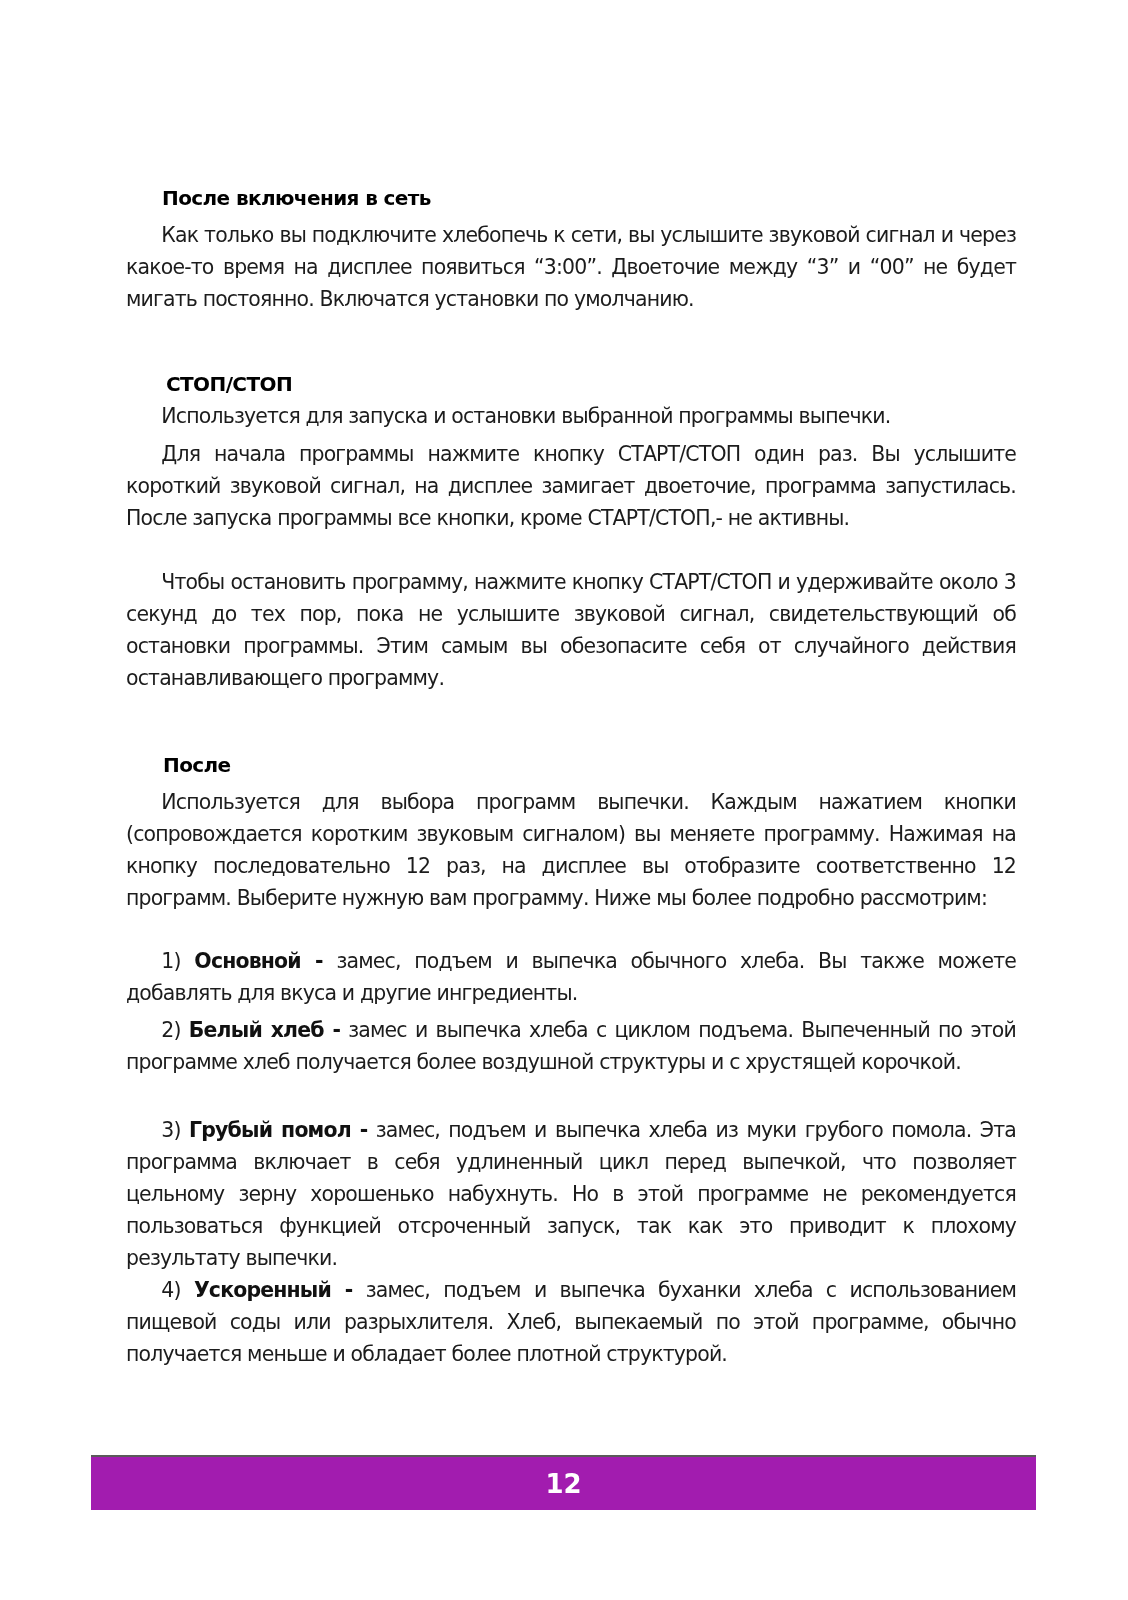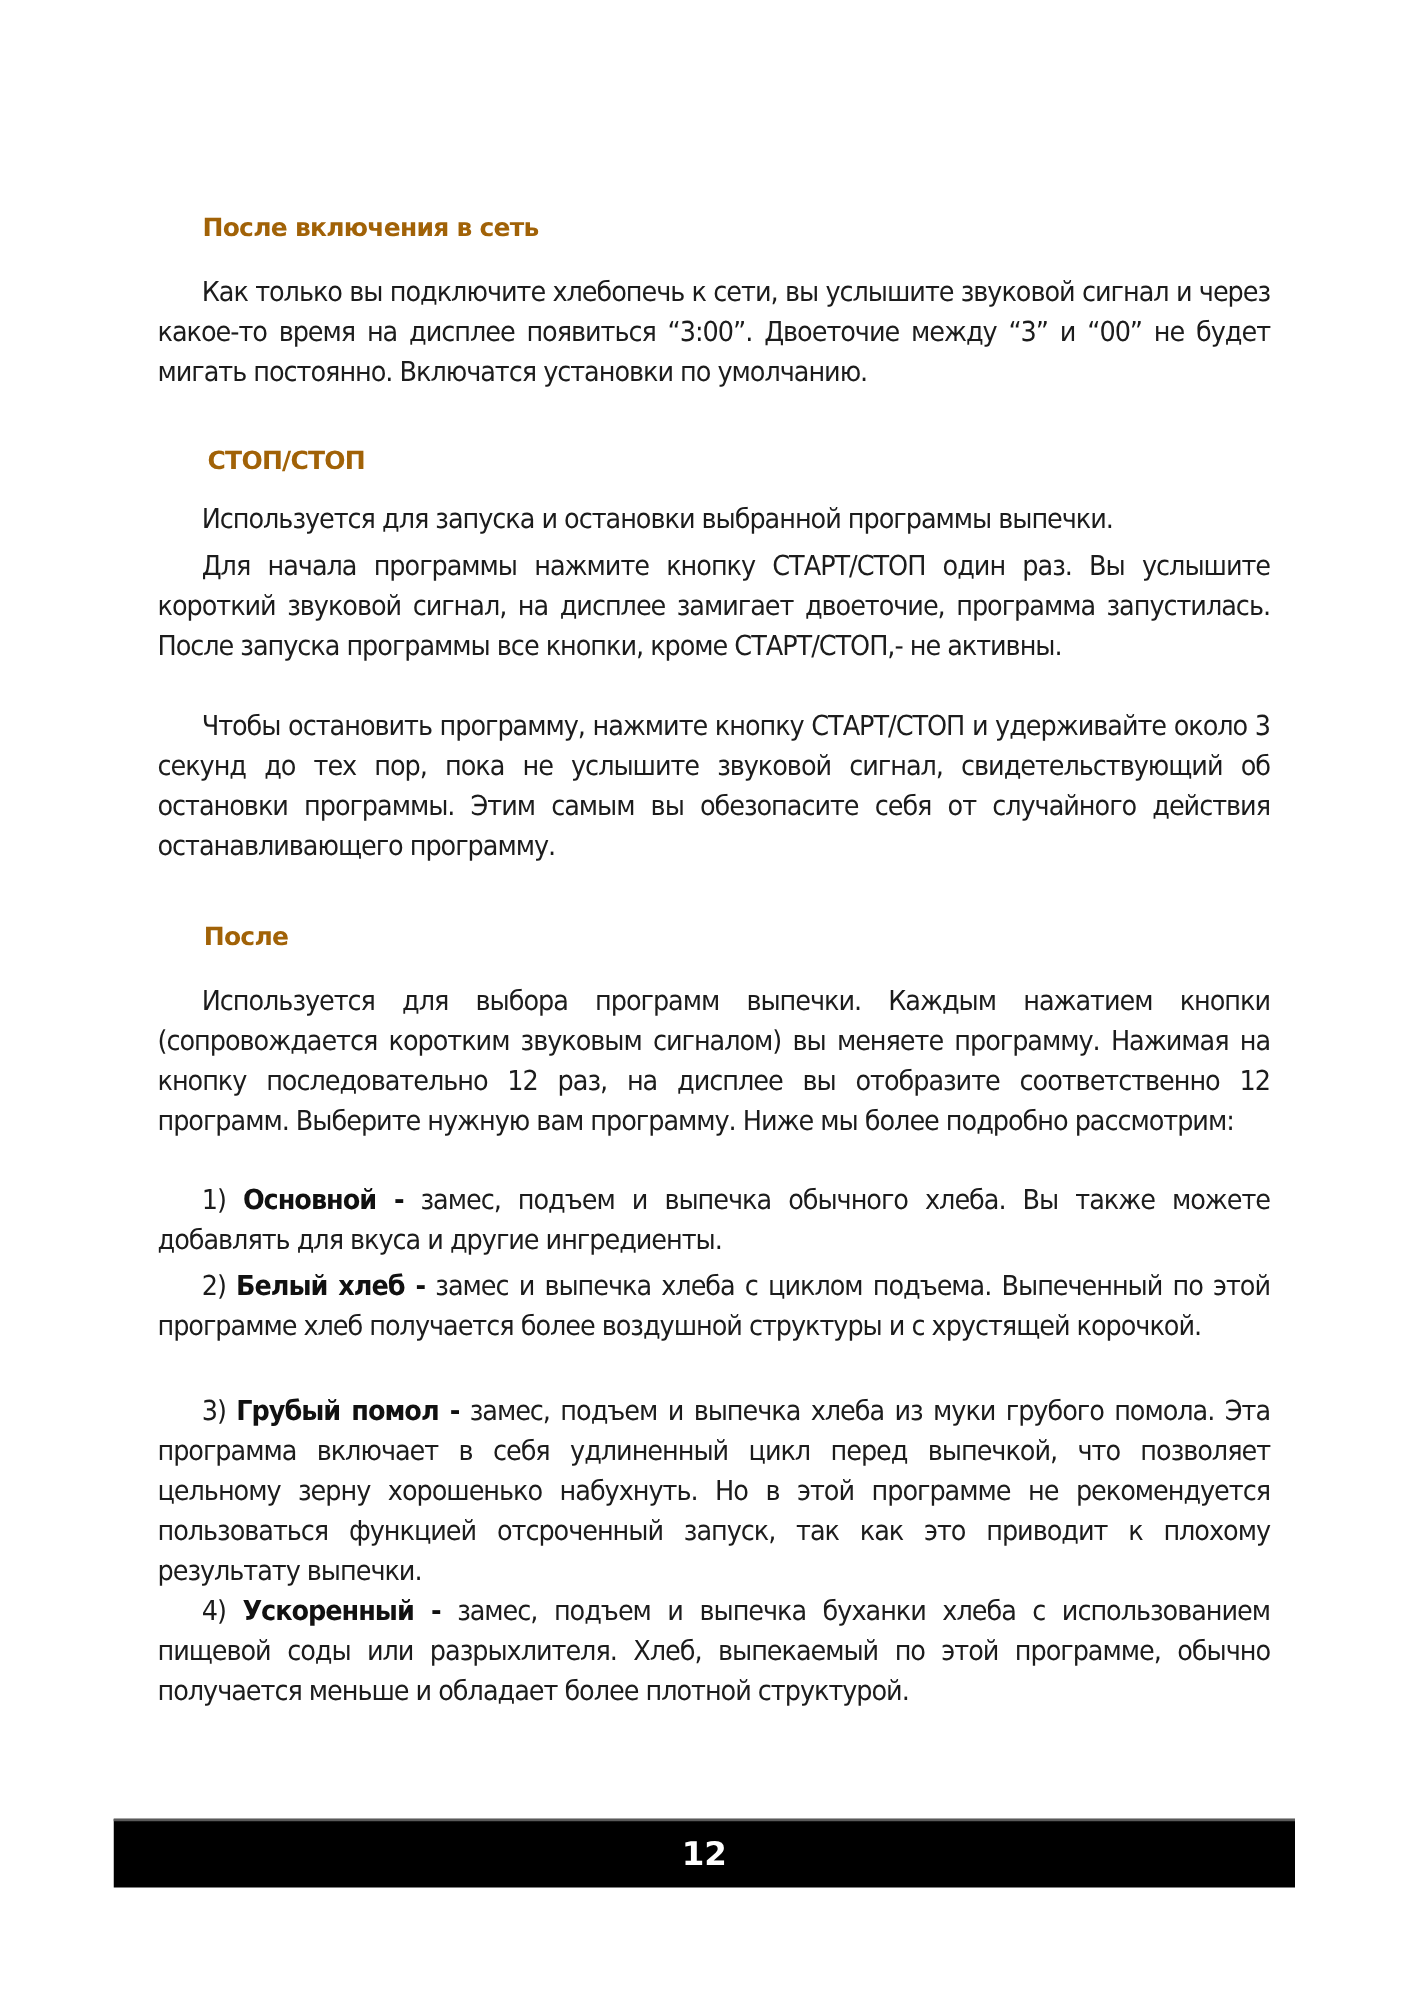--- a/index.html
+++ b/index.html
@@ -1,20 +1,20 @@
 <!DOCTYPE html>
 <html><head>
 <meta charset="utf-8">
 <style>
   html, body { margin: 0; padding: 0; background: #ffffff; }
   body { width: 1128px; height: 1600px; position: relative; overflow: hidden; }
   .page { position: absolute; left: 0; top: 0; width: 1128px; height: 1600px; background: #fff; }
   .t { position: absolute; color: #1a1a1a; font-family: "Liberation Sans Narrow", "Liberation Sans", sans-serif; }
   .h1 { left: 107px; top: 120px; font-size: 22px; font-weight: bold; letter-spacing: 0.2px; color: #111; font-family: "DejaVu Sans", sans-serif; }
-  .h2 { font-size: 20px; font-weight: bold; color: #a16207; font-family: "DejaVu Sans", sans-serif; letter-spacing: -0.6px; }
+  .h2 { font-size: 20px; font-weight: bold; color: #000000; font-family: "DejaVu Sans", sans-serif; letter-spacing: -0.6px; margin-top: 16px; }
   .para {
     position: absolute; left: 126px; width: 890px;
     font-family: "DejaVu Sans", sans-serif;
     font-size: 22px; line-height: 32px; color: #1c1c1c;
     text-align: justify; text-indent: 38px;
     letter-spacing: -0.9px; word-spacing: 0px;
     transform: scaleX(0.93); transform-origin: left top;
     width: 957px;
   }
   .para b { font-weight: bold; color: #111; }
@@ -43,16 +43,16 @@
   <p class="para" style="top:786px; margin:0;">Используется для выбора программ выпечки. Каждым нажатием кнопки (сопровождается коротким звуковым сигналом) вы меняете программу. Нажимая на кнопку последовательно 12 раз, на дисплее вы отобразите соответственно 12 программ. Выберите нужную вам программу. Ниже мы более подробно рассмотрим:</p>
 
   <p class="para" style="top:945px; margin:0;"><span>1)</span> <b>Основной -</b><span> замес, подъем и выпечка обычного хлеба. Вы также можете добавлять для вкуса и другие ингредиенты.</span></p>
 
   <p class="para" style="top:1014px; margin:0;"><span>2)</span> <b>Белый хлеб -</b><span> замес и выпечка хлеба с циклом подъема. Выпеченный по этой программе хлеб получается более воздушной структуры и с хрустящей корочкой.</span></p>
 
   <p class="para" style="top:1114px; margin:0;"><span>3)</span> <b>Грубый помол -</b><span> замес, подъем и выпечка хлеба из муки грубого помола. Эта программа включает в себя удлиненный цикл перед выпечкой, что позволяет цельному зерну хорошенько набухнуть. Но в этой программе не рекомендуется пользоваться функцией отсроченный запуск, так как это приводит к плохому результату выпечки.</span></p>
 
   <p class="para" style="top:1274px; margin:0;"><span>4)</span> <b>Ускоренный -</b><span> замес, подъем и выпечка буханки хлеба с использованием пищевой соды или разрыхлителя. Хлеб, выпекаемый по этой программе, обычно получается меньше и обладает более плотной структурой.</span></p>
 
-  <div class="footer-bar" style="background: #000000;">
+  <div class="footer-bar" style="background: #a21caf;">
     <span class="page-num">12</span>
   </div>
 </div>
 
 </body></html>

